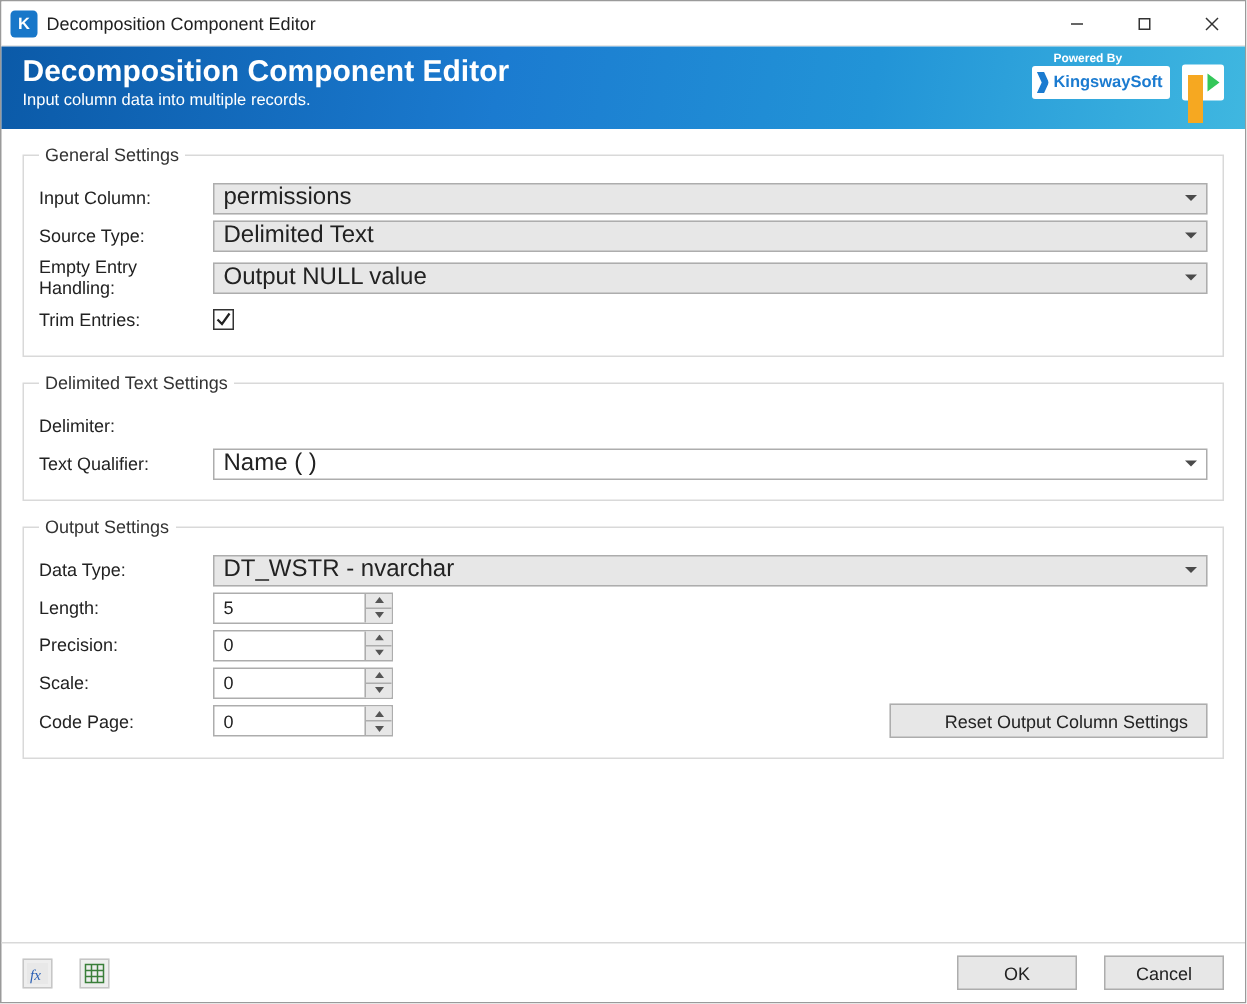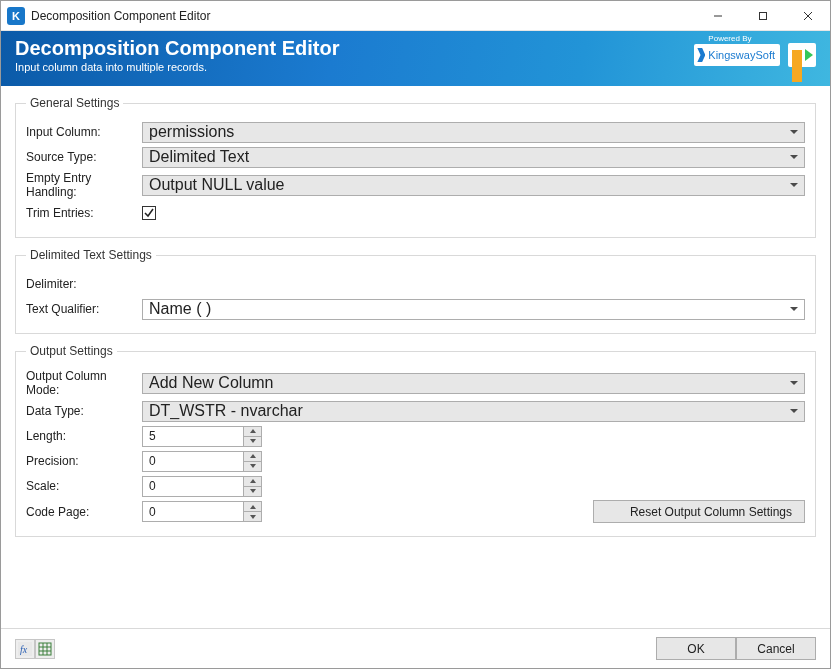--- a/index.html
+++ b/index.html
@@ -51,21 +51,21 @@
     padding: 6px 14px 0 14px;
     display: flex; align-items: flex-start; justify-content: space-between;
     position: relative;
   }
   .banner-title { font-size: 20px; font-weight: 600; margin: 0; line-height: 22px; }
   .banner-sub { font-size: 11px; margin-top: 2px; }
   .banner-right { display: flex; align-items: center; gap: 8px; margin-top: 6px; }
   .kingsway {
     background: #fff; color: #1b7bd0;
     padding: 2px 5px 2px 14px; border-radius: 2px;
-    font-size: 11px; font-weight: 400;
+    font-size: 11px; font-weight: 700;
     position: relative; height: 22px; display:flex; align-items:center;
   }
   .kingsway::before {
     content:""; position:absolute; left:3px; top:4px;
     width:8px; height:14px; background:#1b7bd0;
     clip-path: polygon(0 0, 60% 0, 100% 50%, 60% 100%, 0 100%, 40% 50%);
   }
   .kingsway .pw { position:absolute; top:-10px; left:14px; font-size:8px; color:#fff; white-space:nowrap;}
   .comp-icon {
     width: 28px; height: 24px; background: #fff;
@@ -161,21 +161,21 @@
   }
   .btn.wide { min-width: 170px; padding-left: 36px; }
 
   .reset-row { display:flex; align-items:center; }
   .reset-row .spacer { flex:1; }
 
   
   .footer {
     height: 40px; border-top: 1px solid #d9d9d9;
     display:flex; align-items:center; padding: 0 14px;
-    gap:0;
+    gap:18px;
   }
   .footer .ico16 {
     width:20px; height:20px; border:1px solid #c6c6c6; background:#eee;
     display:flex; align-items:center; justify-content:center;
   }
   .footer .spacer { flex:1; }
 </style>
 </head>
 <body>
 
@@ -282,28 +282,20 @@
           <div class="select white">
             <span>Name (  )</span>
           </div>
         </div>
       </div>
     </fieldset>
 
     <fieldset>
       <legend>Output Settings</legend>
 
-      <div class="row">
-        <div class="label">Output Column Mode:</div>
-        <div class="control">
-          <div class="select">
-            <span>Add New Column</span>
-          </div>
-        </div>
-      </div>
 
 
       <div class="row">
         <div class="label">Data Type:</div>
         <div class="control">
           <div class="select">
             <span>DT_WSTR - nvarchar</span>
           </div>
         </div>
       </div>

